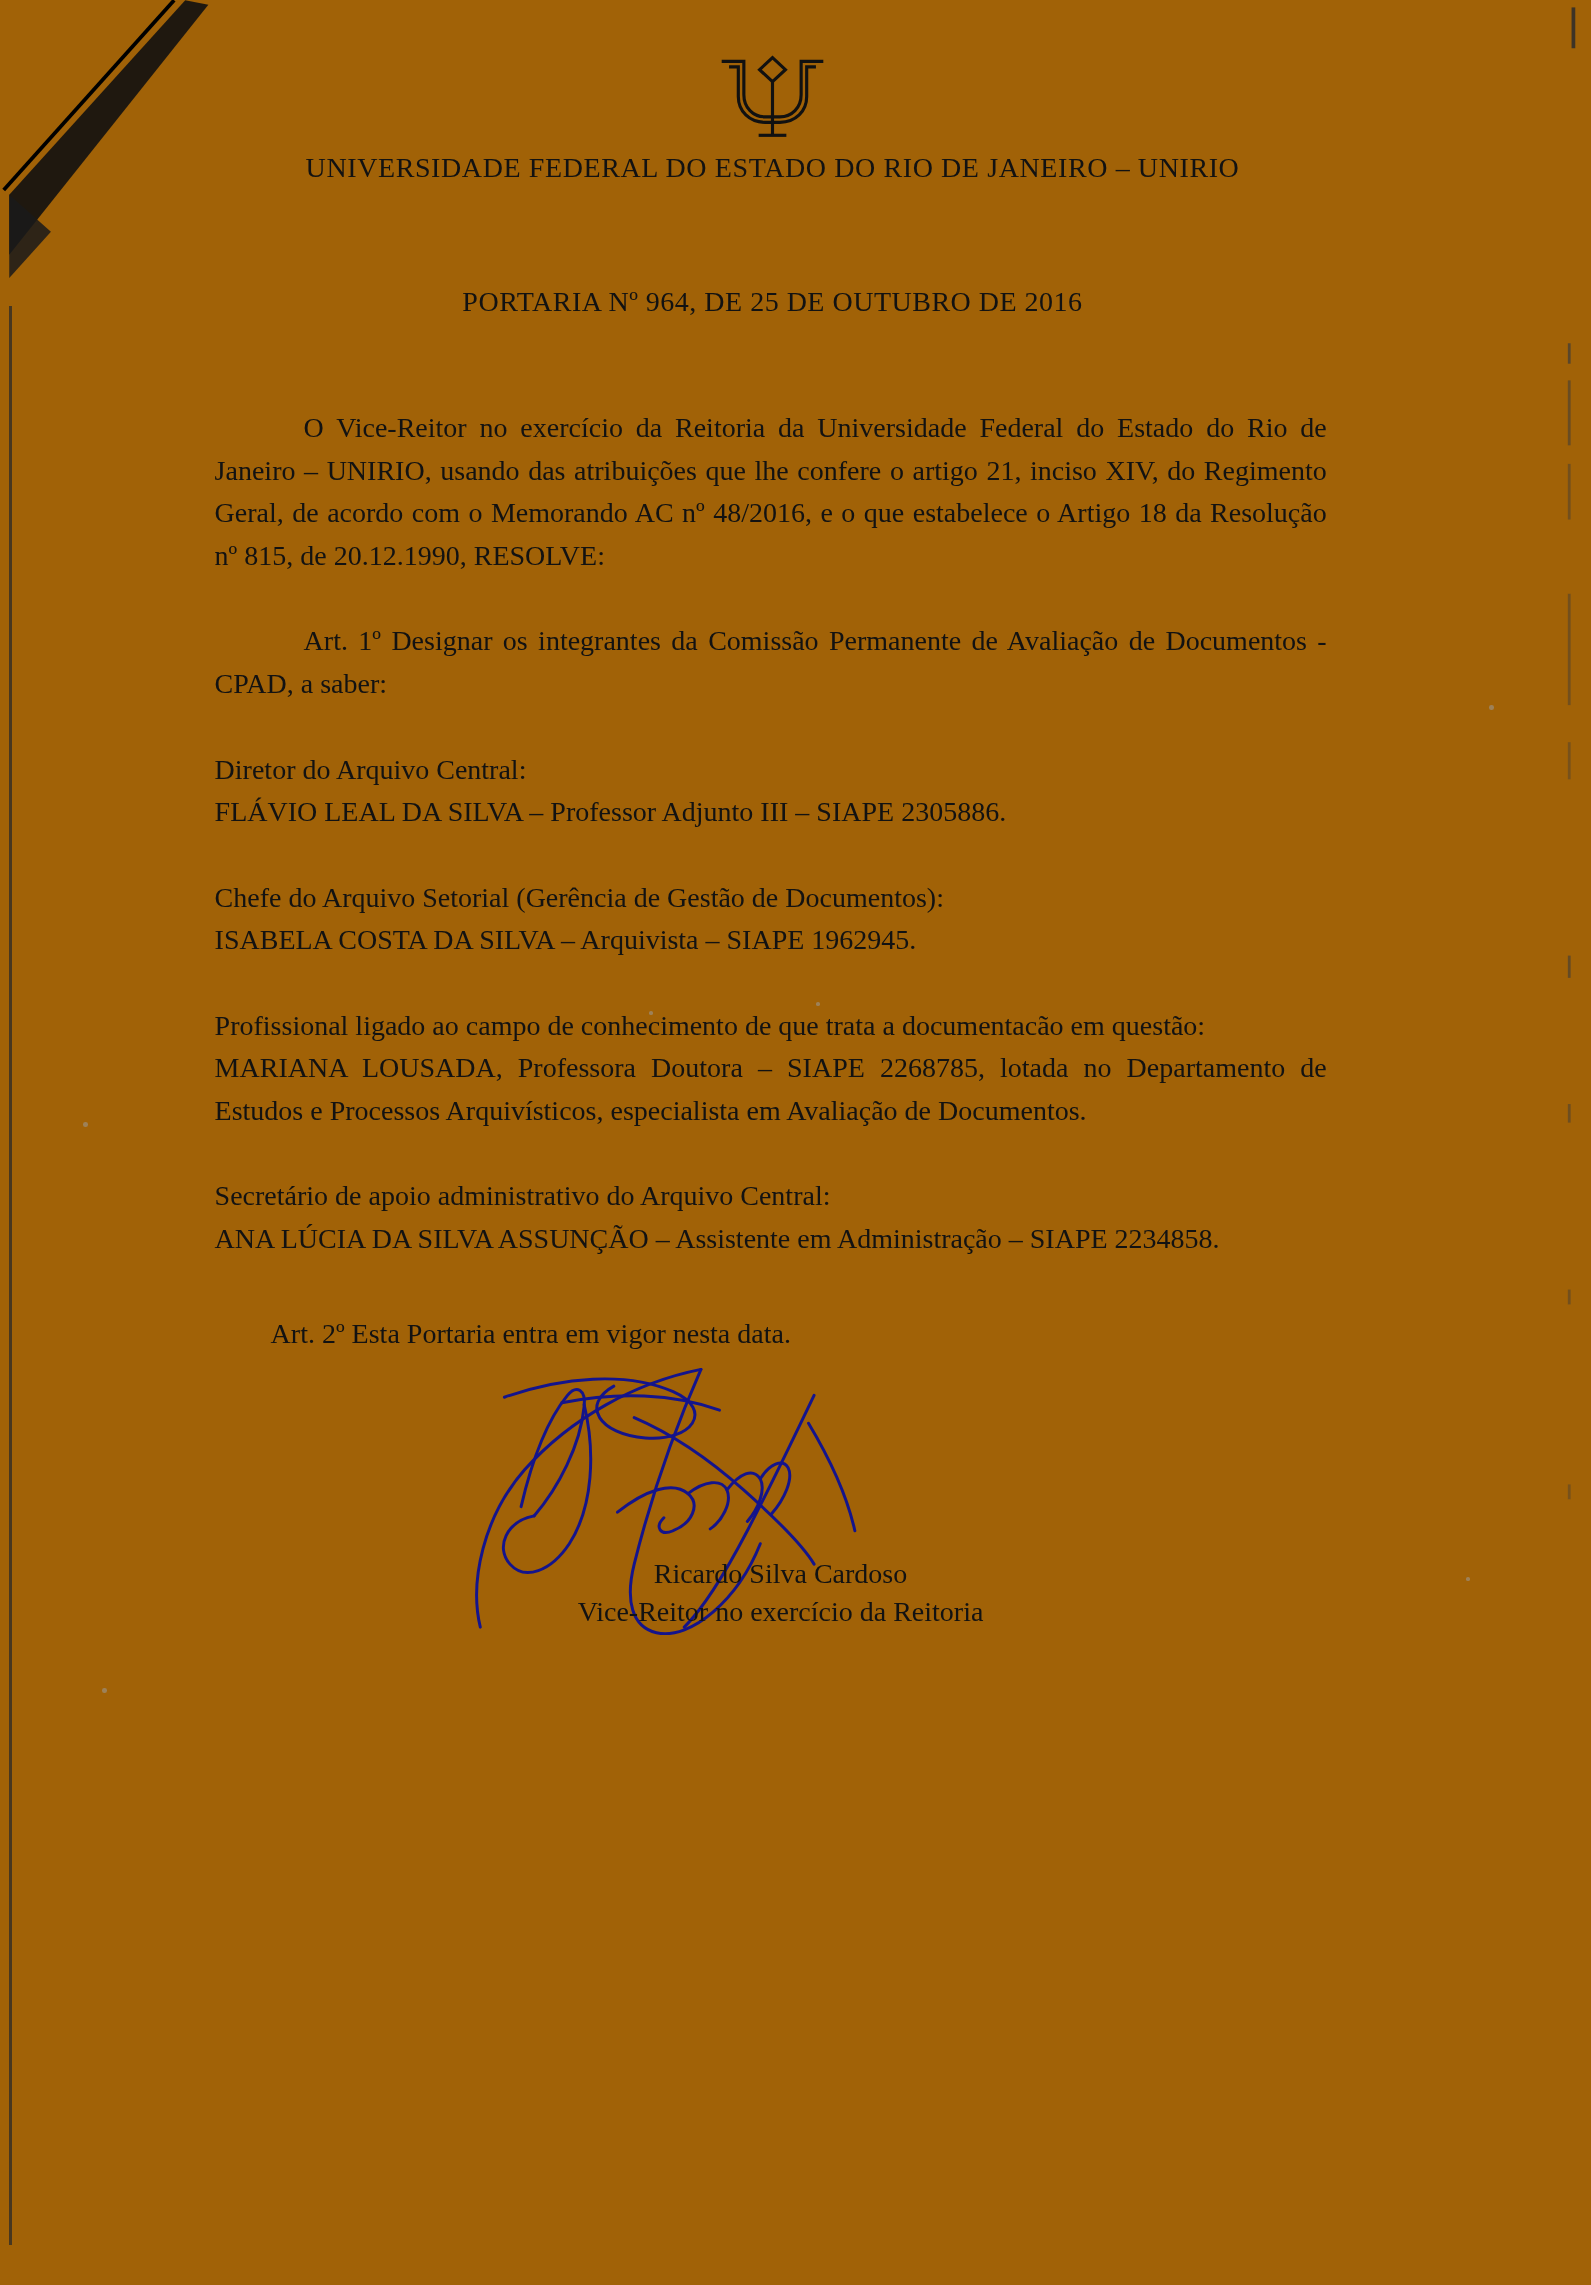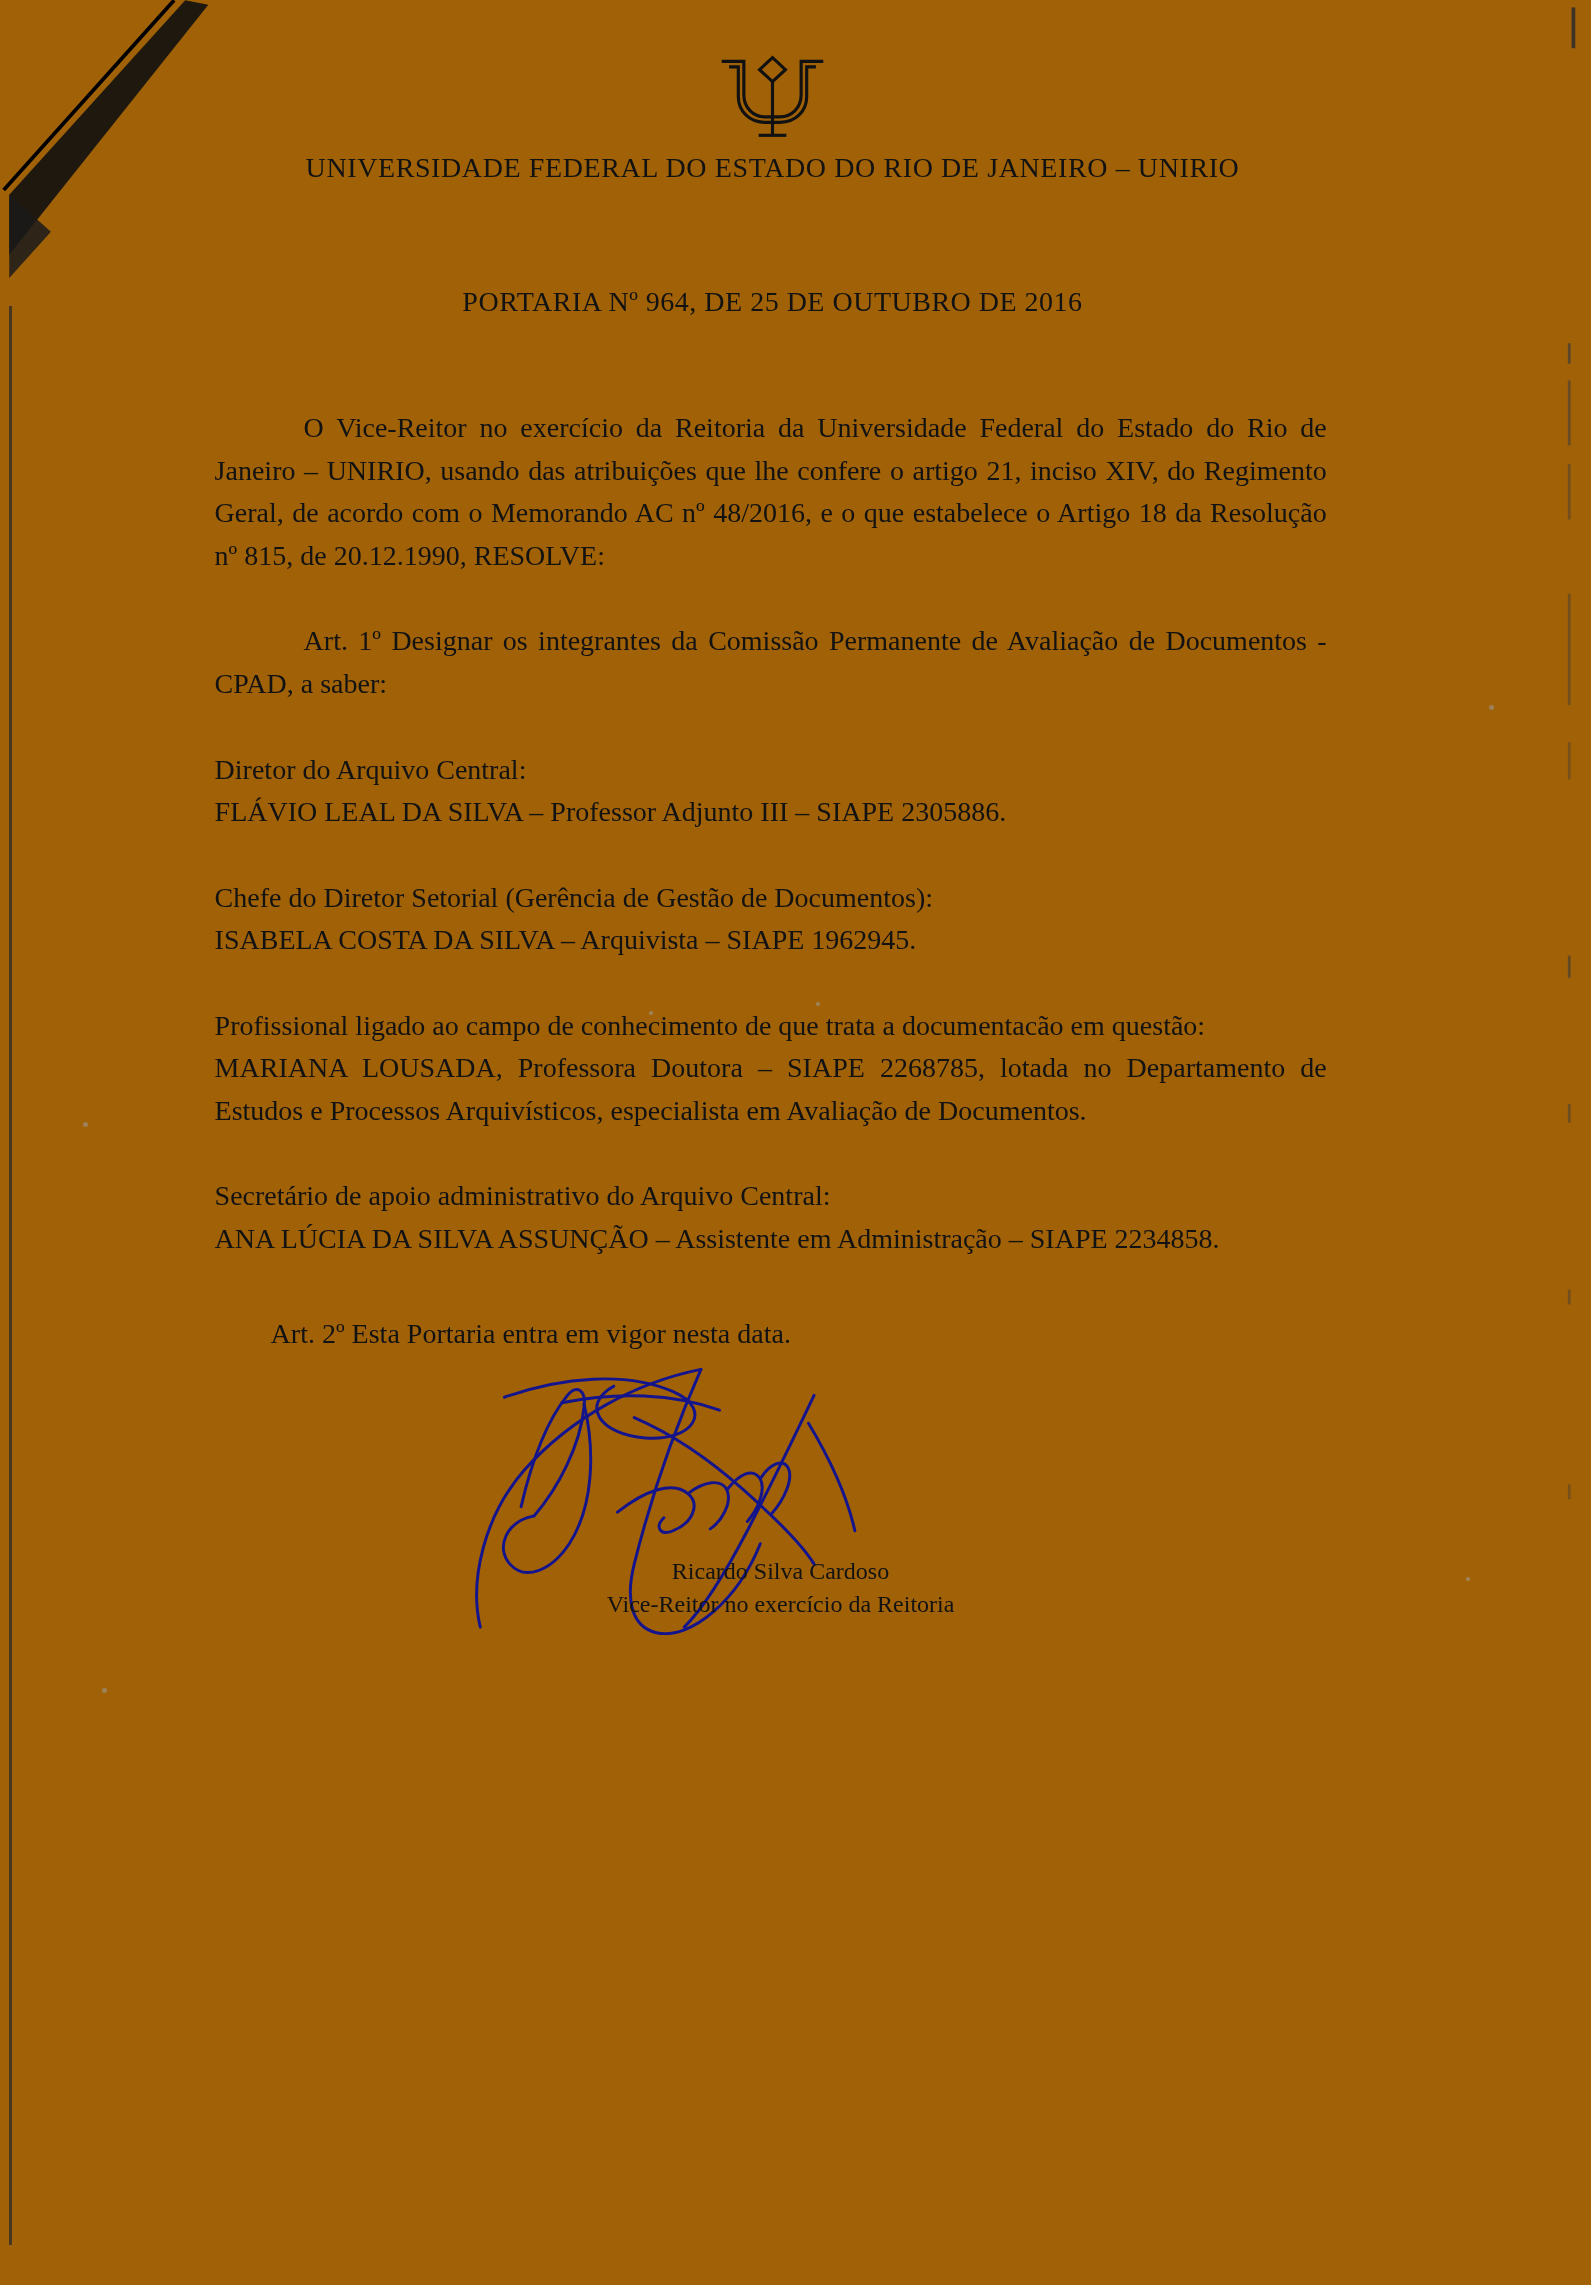--- a/index.html
+++ b/index.html
@@ -128,21 +128,21 @@
     position: absolute;
     left: 186px;
     top: -15px;
   }
   .sig-names {
     position: absolute;
     left: 16px;
     right: 0;
     top: 191px;
     text-align: center;
-    font-size: 24px;
+    font-size: 28px;
     line-height: 1.35;
   }
   .sig-names div { white-space: nowrap; }
 
   .spot {
     position: absolute;
     background: #9a9a9a;
     border-radius: 50%;
     opacity: 0.55;
   }
@@ -201,21 +201,21 @@
       <p class="para"><span class="indent"></span><span>O Vice-Reitor no exercício da Reitoria da Universidade Federal do Estado do Rio de Janeiro – UNIRIO, usando das atribuições que lhe confere o artigo 21, inciso XIV, do Regimento Geral, de acordo com o Memorando AC nº 48/2016, e o que estabelece o Artigo 18 da Resolução nº 815, de 20.12.1990, RESOLVE:</span></p>
 
       <p class="para spaced"><span class="indent"></span><span>Art. 1º Designar os integrantes da Comissão Permanente de Avaliação de Documentos - CPAD, a saber:</span></p>
 
       <div class="group">
         <p class="nojust">Diretor do Arquivo Central:</p>
         <p class="nojust">FLÁVIO LEAL DA SILVA – Professor Adjunto III – SIAPE 2305886.</p>
       </div>
 
       <div class="group">
-        <p class="nojust">Chefe do Diretor Setorial (Gerência de Gestão de Documentos):</p>
+        <p class="nojust">Chefe do Arquivo Setorial (Gerência de Gestão de Documentos):</p>
         <p class="nojust">ISABELA COSTA DA SILVA – Arquivista – SIAPE 1962945.</p>
       </div>
 
       <div class="group">
         <p class="block">Profissional ligado ao campo de conhecimento de que trata a documentacão em questão:</p>
         <p class="block">MARIANA LOUSADA, Professora Doutora – SIAPE 2268785, lotada no Departamento de Estudos e Processos Arquivísticos, especialista em Avaliação de Documentos.</p>
       </div>
 
       <div class="group">
         <p class="nojust">Secretário de apoio administrativo do Arquivo Central:</p>

